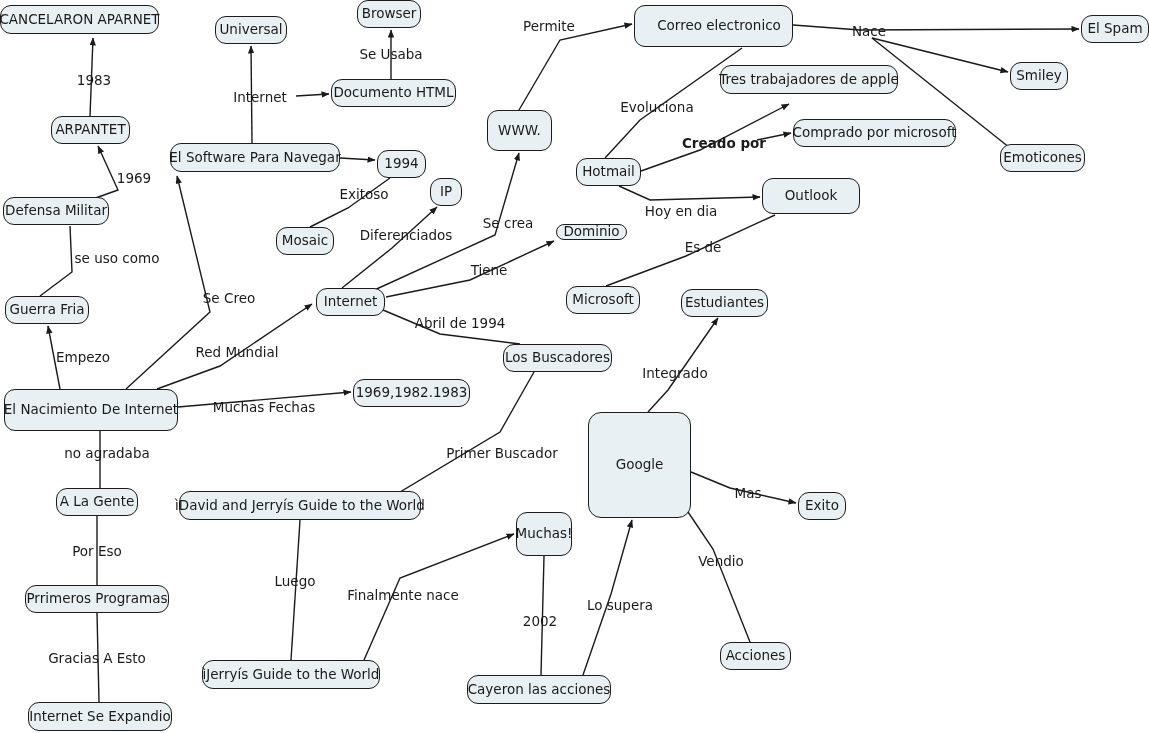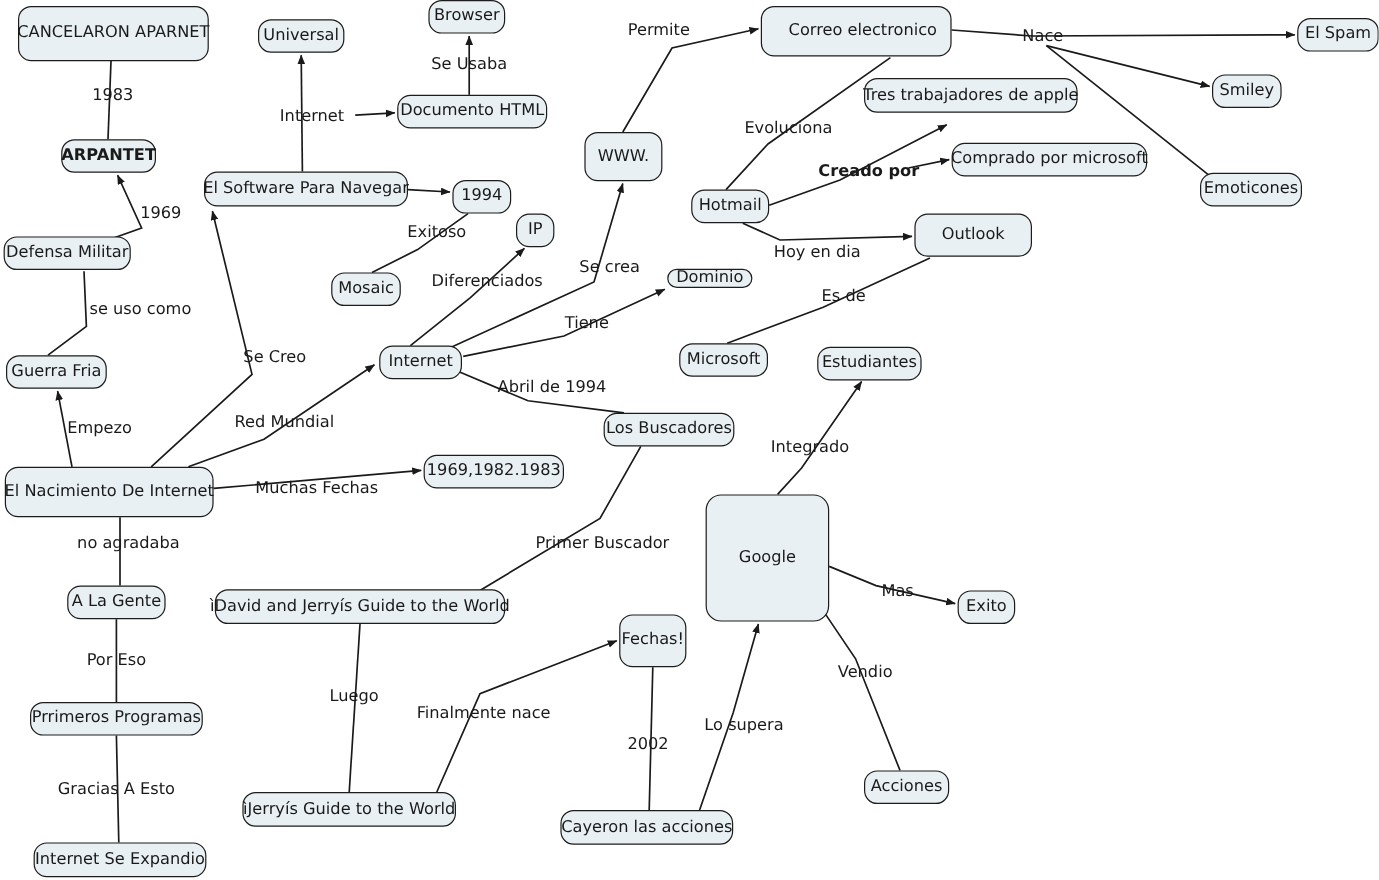--- a/index.html
+++ b/index.html
@@ -99,29 +99,29 @@
         <path d="M648,412 L668,390 L718,318" fill="none" stroke="#1a1a1a" stroke-width="1.4" marker-end="url(#arrowhead)"></path>
         <path d="M691,472 L730,488 L796,503" fill="none" stroke="#1a1a1a" stroke-width="1.4" marker-end="url(#arrowhead)"></path>
         <path d="M688,512 L713,549 L750,642" fill="none" stroke="#1a1a1a" stroke-width="1.4"></path>
         <path d="M583,675 L611,594 L632,520" fill="none" stroke="#1a1a1a" stroke-width="1.4" marker-end="url(#arrowhead)"></path>
         <path d="M541,675 L544,556" fill="none" stroke="#1a1a1a" stroke-width="1.4"></path>
         <path d="M364,660 L400,578 L514,534" fill="none" stroke="#1a1a1a" stroke-width="1.4" marker-end="url(#arrowhead)"></path>
         <path d="M291,660 L300,520" fill="none" stroke="#1a1a1a" stroke-width="1.4"></path>
       </g>
   </svg>
   <div id="nodes-layer">
-      <div class="node" style="left: 15px; top: 5px; width: 159px; height: 46px;">CANCELARON APARNET</div>
+      <div class="node" style="left: 0; top: 5px; width: 159px; height: 29px;">CANCELARON APARNET</div>
       <div class="node" style="left: 215px; top: 16px; width: 72px; height: 28px;">Universal</div>
       <div class="node" style="left: 357px; top: 0px; width: 64px; height: 28px;">Browser</div>
       <div class="node" style="left: 634px; top: 5px; width: 159px; height: 42px; padding-left: 20px;">Correo electronico</div>
       <div class="node" style="left: 1081px; top: 15px; width: 68px; height: 28px;">El Spam</div>
       <div class="node" style="left: 1010px; top: 62px; width: 58px; height: 28px;">Smiley</div>
       <div class="node" style="left: 720px; top: 65px; width: 178px; height: 29px;">Tres trabajadores de apple</div>
       <div class="node" style="left: 331px; top: 79px; width: 125px; height: 28px;">Documento HTML</div>
-      <div class="node" style="left: 51px; top: 116px; width: 79px; height: 28px; font-weight: bold;">ARPANTET</div>
+      <div class="node" style="left: 51px; top: 116px; width: 79px; height: 28px;">ARPANTET</div>
       <div class="node" style="left: 487px; top: 110px; width: 65px; height: 41px;">WWW.</div>
       <div class="node" style="left: 793px; top: 119px; width: 163px; height: 28px;">Comprado por microsoft</div>
       <div class="node" style="left: 1000px; top: 144px; width: 85px; height: 28px;">Emoticones</div>
       <div class="node" style="left: 170px; top: 143px; width: 170px; height: 29px;">El Software Para Navegar</div>
       <div class="node" style="left: 377px; top: 150px; width: 49px; height: 28px;">1994</div>
       <div class="node" style="left: 576px; top: 158px; width: 65px; height: 28px;">Hotmail</div>
       <div class="node" style="left: 430px; top: 178px; width: 32px; height: 28px;">IP</div>
       <div class="node" style="left: 762px; top: 178px; width: 98px; height: 36px;">Outlook</div>
       <div class="node" style="left: 3px; top: 197px; width: 106px; height: 28px;">Defensa Militar</div>
       <div class="node" style="left: 276px; top: 227px; width: 58px; height: 28px;">Mosaic</div>
@@ -130,21 +130,21 @@
       <div class="node" style="left: 5px; top: 296px; width: 84px; height: 28px;">Guerra Fria</div>
       <div class="node" style="left: 566px; top: 286px; width: 74px; height: 28px;">Microsoft</div>
       <div class="node" style="left: 681px; top: 289px; width: 87px; height: 28px;">Estudiantes</div>
       <div class="node" style="left: 503px; top: 344px; width: 109px; height: 28px;">Los Buscadores</div>
       <div class="node" style="left: 353px; top: 379px; width: 117px; height: 28px;">1969,1982.1983</div>
       <div class="node" style="left: 4px; top: 389px; width: 174px; height: 42px;">El Nacimiento De Internet</div>
       <div class="node big" style="left: 588px; top: 412px; width: 103px; height: 106px;">Google</div>
       <div class="node" style="left: 56px; top: 488px; width: 82px; height: 28px;">A La Gente</div>
       <div class="node" style="left: 179px; top: 491px; width: 242px; height: 29px;">ìDavid and Jerryís Guide to the World</div>
       <div class="node" style="left: 798px; top: 492px; width: 48px; height: 28px;">Exito</div>
-      <div class="node" style="left: 516px; top: 512px; width: 56px; height: 44px;">Fechas!</div>
+      <div class="node" style="left: 516px; top: 512px; width: 56px; height: 44px;">Muchas!</div>
       <div class="node" style="left: 25px; top: 585px; width: 144px; height: 28px;">Prrimeros Programas</div>
       <div class="node" style="left: 720px; top: 642px; width: 71px; height: 28px;">Acciones</div>
       <div class="node" style="left: 202px; top: 660px; width: 178px; height: 29px;">ìJerryís Guide to the World</div>
       <div class="node" style="left: 467px; top: 675px; width: 144px; height: 29px;">Cayeron las acciones</div>
       <div class="node" style="left: 28px; top: 702px; width: 144px; height: 29px;">Internet Se Expandio</div>
     </div>
   <div id="labels-layer">
       <div class="edge-label" style="left: 94px; top: 80px;">1983</div>
       <div class="edge-label" style="left: 134px; top: 178px;">1969</div>
       <div class="edge-label" style="left: 117px; top: 258px;">se uso como</div>

